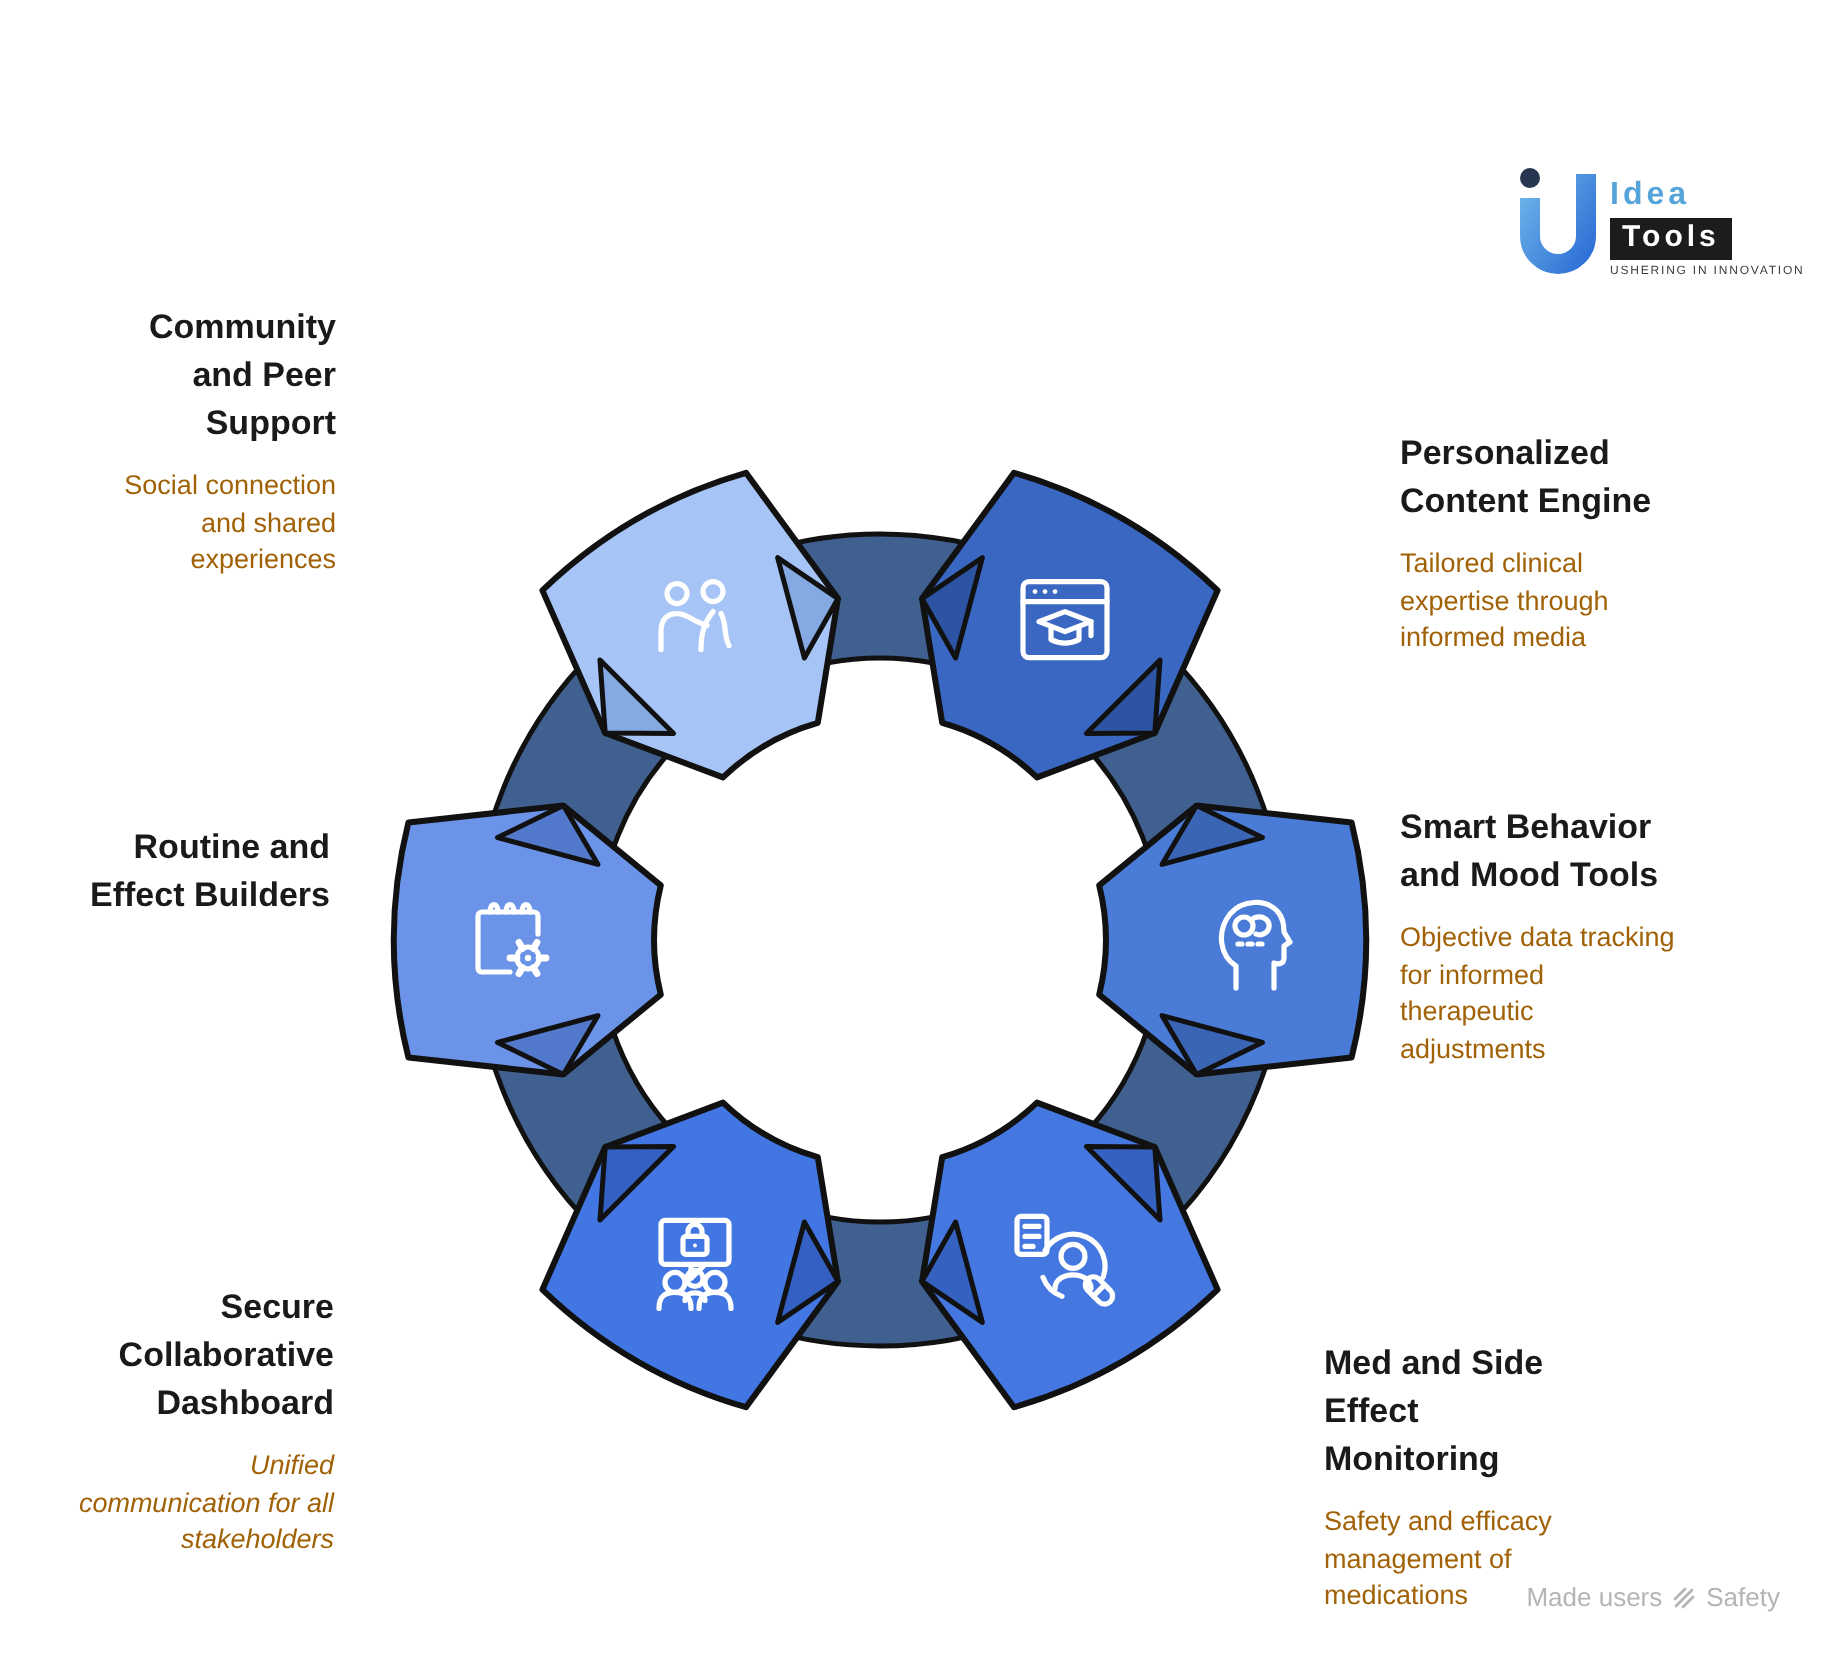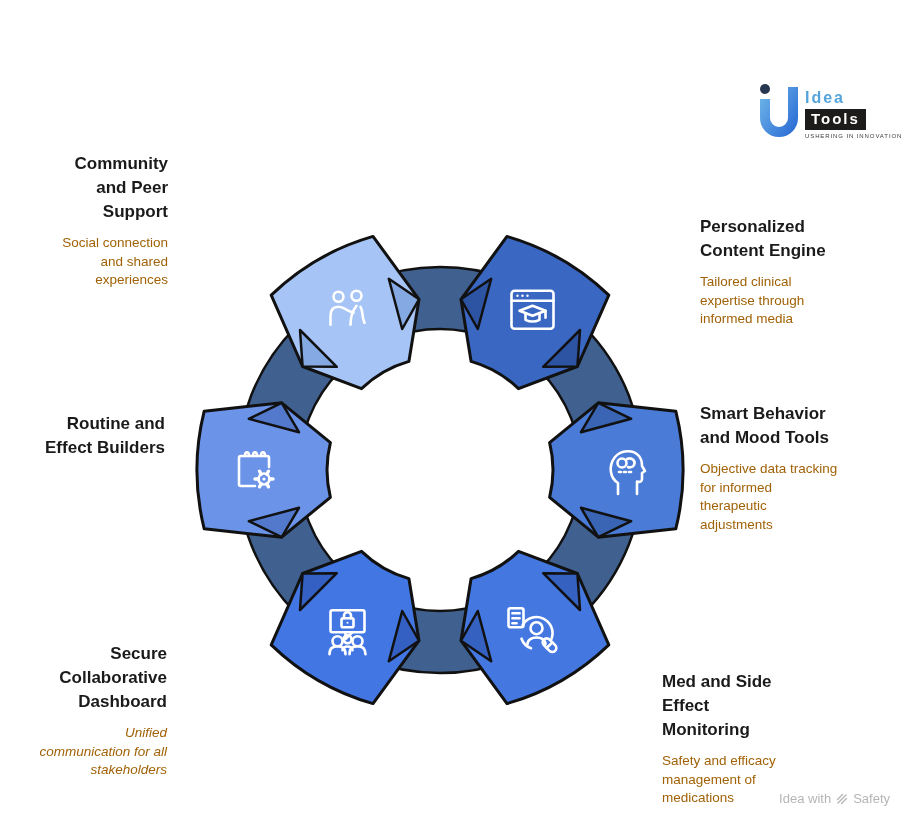--- a/index.html
+++ b/index.html
@@ -217,21 +217,21 @@
         <line x1="6.25" y1="4.24" x2="4.5" y2="1.21"></line>
         <line x1="3.5" y1="9" x2="0" y2="9"></line>
         <line x1="6.25" y1="13.76" x2="4.5" y2="16.79"></line>
         <line x1="11.75" y1="13.76" x2="13.5" y2="16.79"></line>
       </g>
       <circle cx="9" cy="9" r="1.6" fill="#ffffff" stroke="none"></circle>
     </g>
   </svg>
 
   <div class="credit">
-    <span>Idea with</span>
+    <span>Made users</span>
     <svg width="12" height="12" viewBox="0 0 12 12">
       <g stroke="#b5b5b5" stroke-width="1.4" stroke-linecap="round">
         <line x1="2" y1="10" x2="10" y2="2"></line>
         <line x1="1.5" y1="6.5" x2="6.5" y2="1.5"></line>
         <line x1="5.5" y1="10.5" x2="10.5" y2="5.5"></line>
       </g>
     </svg>
     <span>Safety</span>
   </div>
 

